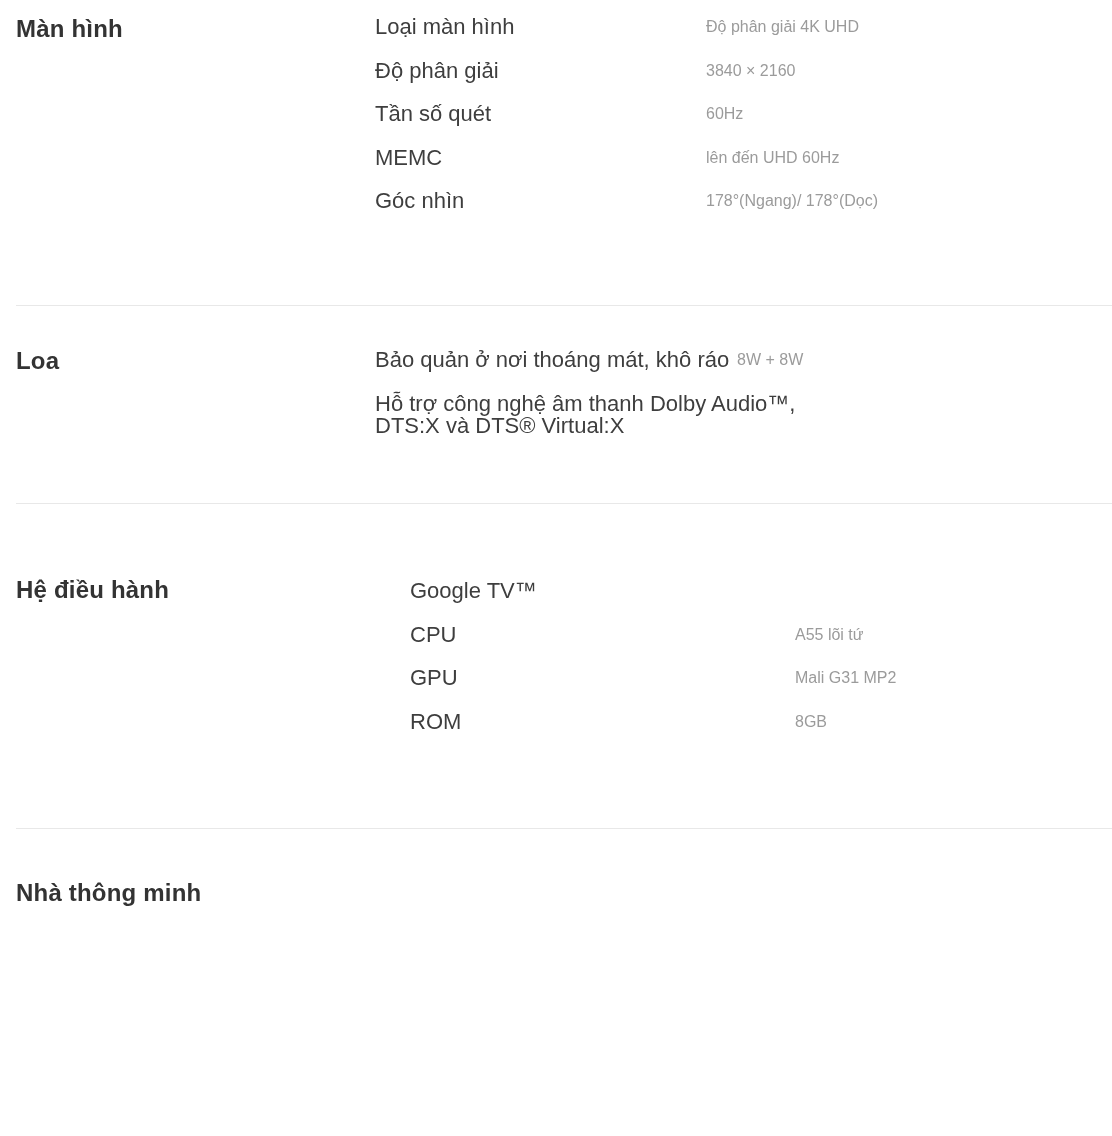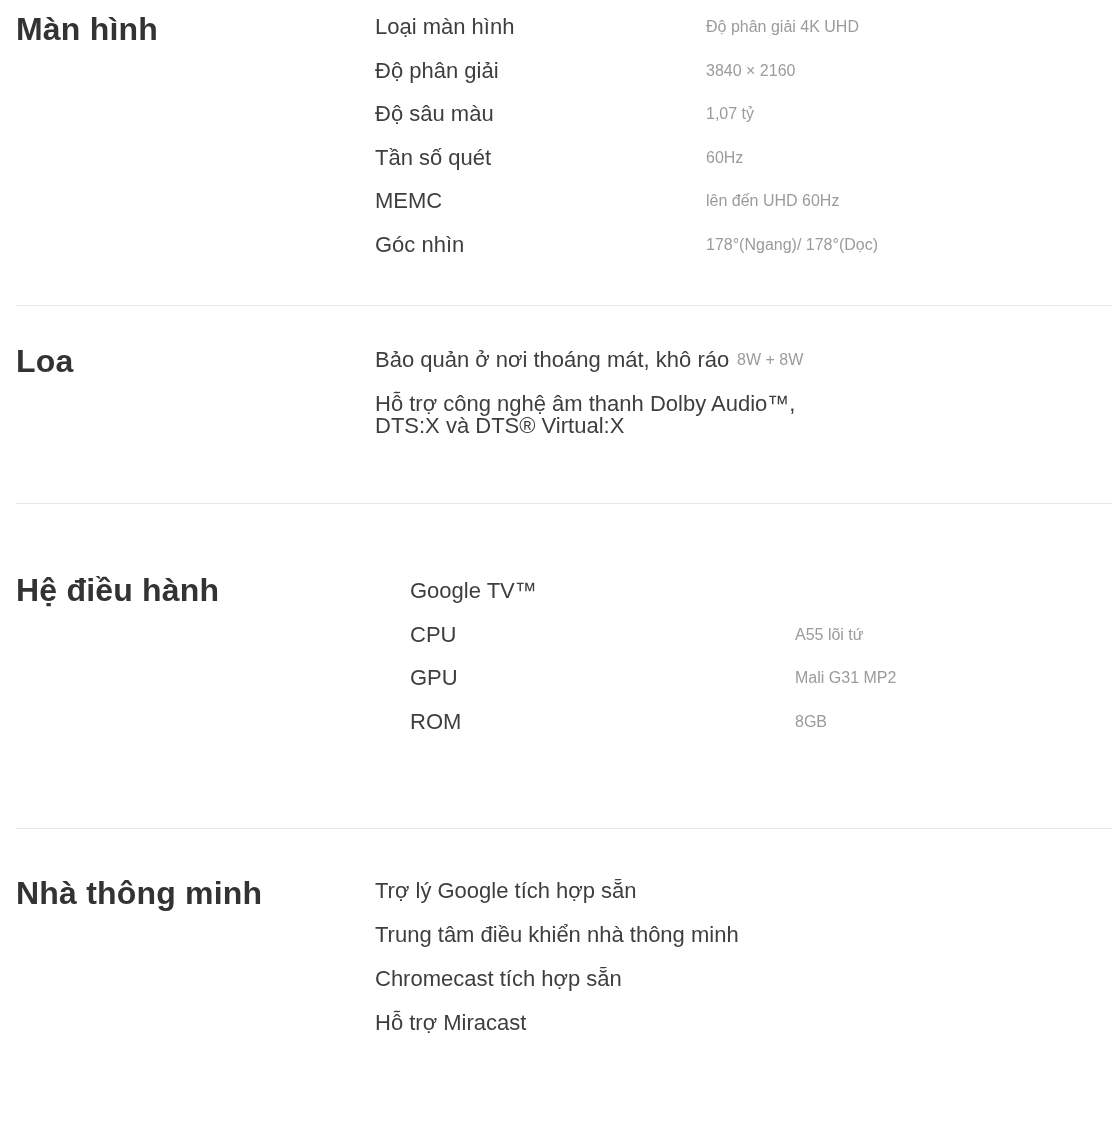--- a/index.html
+++ b/index.html
@@ -9,21 +9,21 @@
     height:1136px;
     background:#ffffff;
     overflow:hidden;
     font-family:"Liberation Sans", sans-serif;
     -webkit-font-smoothing:antialiased;
   }
   .sec-title{
     position:absolute;
     left:16px;
     margin:0;
-    font-size:32px;
+    font-size:24px;
     line-height:28px;
     font-weight:700;
     color:#333333;
     letter-spacing:.2px;
     white-space:nowrap;
   }
   .rows{position:absolute;left:0;right:0;}
   .row{position:relative;height:43.6px;}
   .s1 .row{height:43.5px;}
   .s3 .row{height:43.7px;}
@@ -74,24 +74,20 @@
   <div class="rows s1" id="r1">
     <div class="row">
       <span class="lbl">Loại màn hình</span>
       <span class="val">Độ phân giải 4K UHD</span>
     </div>
     <div class="row">
       <span class="lbl">Độ phân giải</span>
       <span class="val">3840 × 2160</span>
     </div>
     <div class="row">
-      <span class="lbl">Độ sâu màu</span>
-      <span class="val">1,07 tỷ</span>
-    </div>
-    <div class="row">
       <span class="lbl">Tần số quét</span>
       <span class="val">60Hz</span>
     </div>
     <div class="row">
       <span class="lbl">MEMC</span>
       <span class="val">lên đến UHD 60Hz</span>
     </div>
     <div class="row">
       <span class="lbl">Góc nhìn</span>
       <span class="val">178°(Ngang)/ 178°(Dọc)</span>
@@ -132,28 +128,14 @@
     </div>
     <div class="row">
       <span class="lbl">ROM</span>
       <span class="val">8GB</span>
     </div>
   </div>
 
   <div class="divider" id="d3"></div>
 
   <h2 class="sec-title" id="t4">Nhà thông minh</h2>
-  <div class="rows s4" id="r4">
-    <div class="row">
-      <span class="lbl">Trợ lý Google tích hợp sẵn</span>
-    </div>
-    <div class="row">
-      <span class="lbl">Trung tâm điều khiển nhà thông minh</span>
-    </div>
-    <div class="row">
-      <span class="lbl">Chromecast tích hợp sẵn</span>
-    </div>
-    <div class="row">
-      <span class="lbl">Hỗ trợ Miracast</span>
-    </div>
-  </div>
 
 </div>
 
 </body></html>

